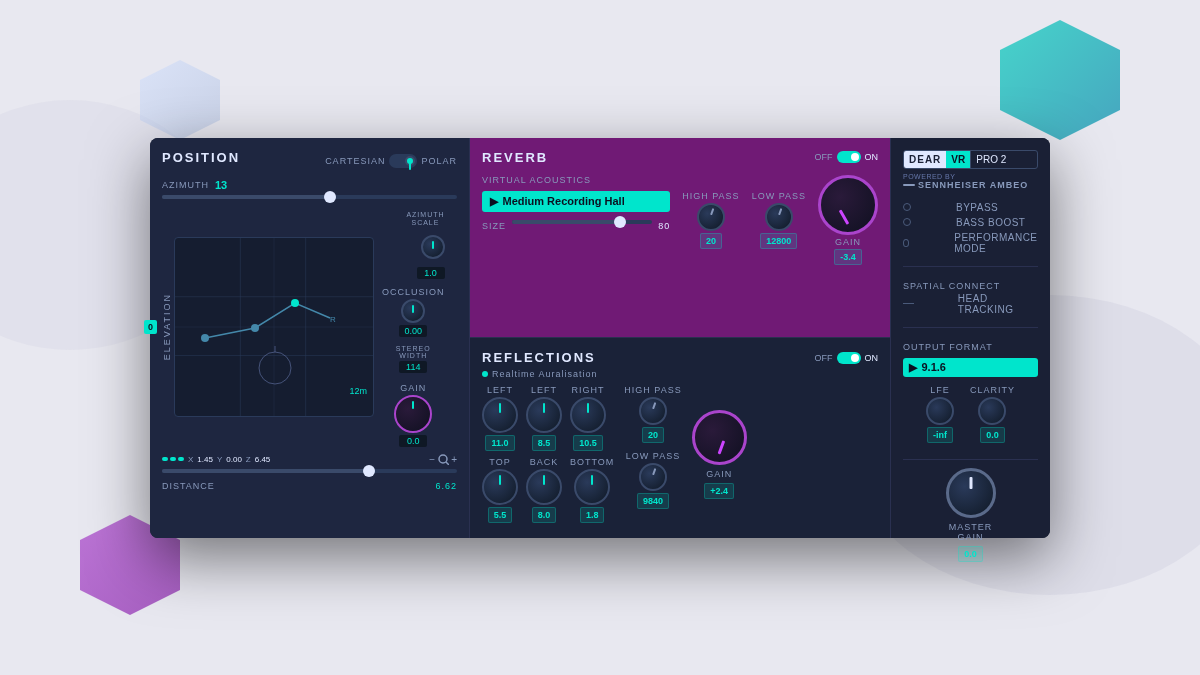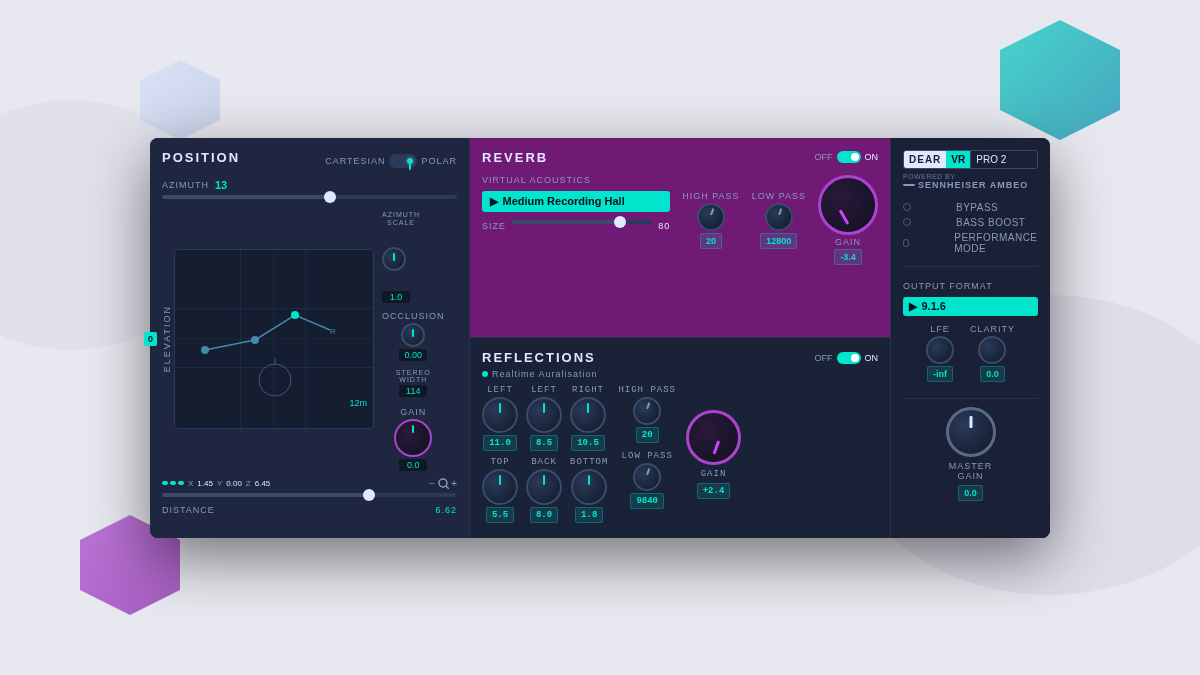--- a/index.html
+++ b/index.html
@@ -320,21 +320,20 @@
 
     .realtime-label {
       color: #8899bb;
       font-size: 9px;
       letter-spacing: 1px;
     }
 
     .reflections-content {
       display: flex;
       gap: 10px;
-      font-family: Liberation Mono, monospace;
     }
 
     .direction-knobs {
       display: flex;
       flex-direction: column;
       gap: 6px;
     }
 
     .knobs-row {
       display: flex;
@@ -694,22 +693,22 @@
       font-size: 9px;
       font-weight: bold;
       padding: 2px 5px;
       border-radius: 2px;
       text-align: center;
     }
 
     .azimuth-scale-block {
       display: flex;
       flex-direction: column;
-      align-items: flex-start;
-      gap: 20px;
+      align-items: flex-end;
+      gap: 8px;
     }
   </style>
 </head>
 <body>
 
 <div class="bg-hex-teal"></div>
 <div class="bg-hex-purple"></div>
 <div class="bg-hex-light"></div>
 <div class="bg-ellipse"></div>
 <div class="bg-ellipse2"></div>
@@ -996,20 +995,27 @@
       <div class="option-item">
         <div class="radio-dot"></div>
         <span class="option-label">BASS BOOST</span>
       </div>
       <div class="option-item">
         <div class="radio-dot"></div>
         <span class="option-label">PERFORMANCE MODE</span>
       </div>
     </div>
 
+    <div class="spatial-connect">
+      <span class="sc-label">SPATIAL CONNECT</span>
+      <div class="head-tracking">
+        <div class="ht-dash"></div>
+        <span class="option-label">HEAD TRACKING</span>
+      </div>
+    </div>
 
     <div class="output-format">
       <span class="param-label-small">OUTPUT FORMAT</span>
       <div class="output-select">
         <span>▶</span>
         <span>9.1.6</span>
       </div>
 
       <div class="lfe-clarity-row">
         <div class="knob-group">

